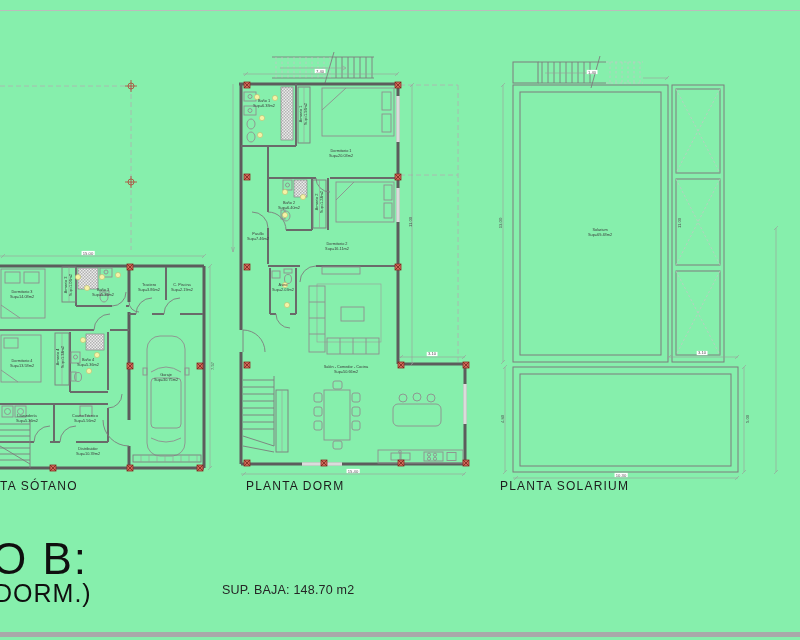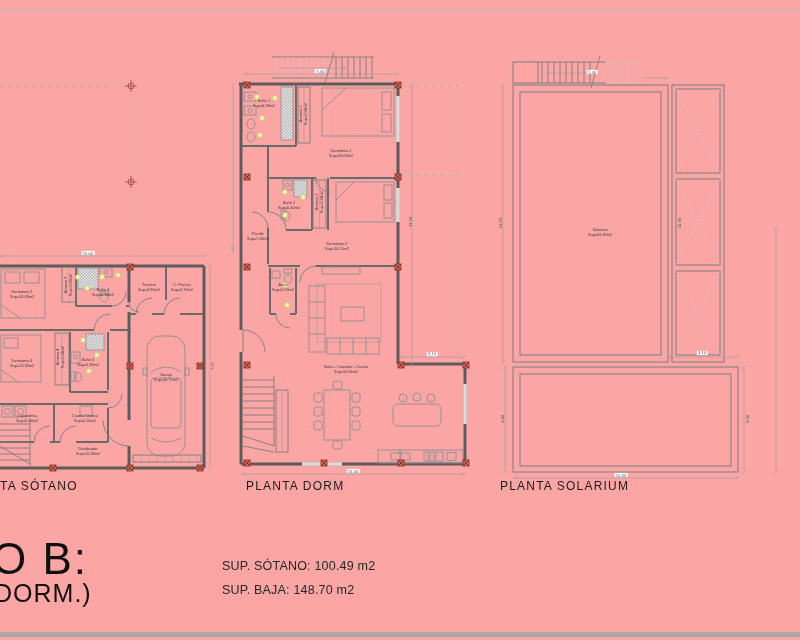--- a/index.html
+++ b/index.html
@@ -1,16 +1,16 @@
 <!DOCTYPE html>
 <html style="--wall: #5c5c5c; --accent_marker: #b04332; --highlight: #f5f2a6; --divider: #a9a9a9;"><head>
 <meta charset="utf-8">
 <style>
   html,body{margin:0;padding:0;background:#fff}
-  #sheet{position:relative;width:800px;height:640px;background:#fca5a5;overflow:hidden;
+  #sheet{position:relative;width:800px;height:640px;background:#86efac;overflow:hidden;
          font-family:"Liberation Sans",sans-serif}
   #toprule{position:absolute;left:0;top:10px;width:800px;height:1px;background:#bcbcbc}
   #divider{position:absolute;left:0;top:632px;width:800px;height:5px;background:var(--divider,#a9a9a9)}
   svg{position:absolute;left:0;top:0}
 
   
   .w3{stroke:var(--wall,#5c5c5c);stroke-width:3;fill:none}
   .w2{stroke:#6a6a6a;stroke-width:2;fill:none}
   .tw{stroke:#7d7d7d;stroke-width:1;fill:none}
   .thin{stroke:#7d7d7d;stroke-width:.9;fill:none}
@@ -459,17 +459,16 @@
   <div class="dl rot" style="left:747px;top:419px">5.00</div>
   <div class="dl" style="left:702px;top:353px">3.10</div>
   <div class="dl" style="left:621px;top:475px">10.30</div>
 
   <div class="ptitle" style="left:0px;top:479px">TA SÓTANO</div>
   <div class="ptitle" style="left:246px;top:479px">PLANTA DORM</div>
   <div class="ptitle" style="left:500px;top:479px">PLANTA SOLARIUM</div>
 
   <div class="tb-big1">O B:</div>
   <div class="tb-big2">DORM.)</div>
-  <div class="tb-spec" style="top:559px">SUP. SÓTANO: 100.49 m2</div>
   <div class="tb-spec" style="top:583px">SUP. BAJA: 148.70 m2</div>
 
   <div id="divider"></div>
 </div>
 
 </body></html>

